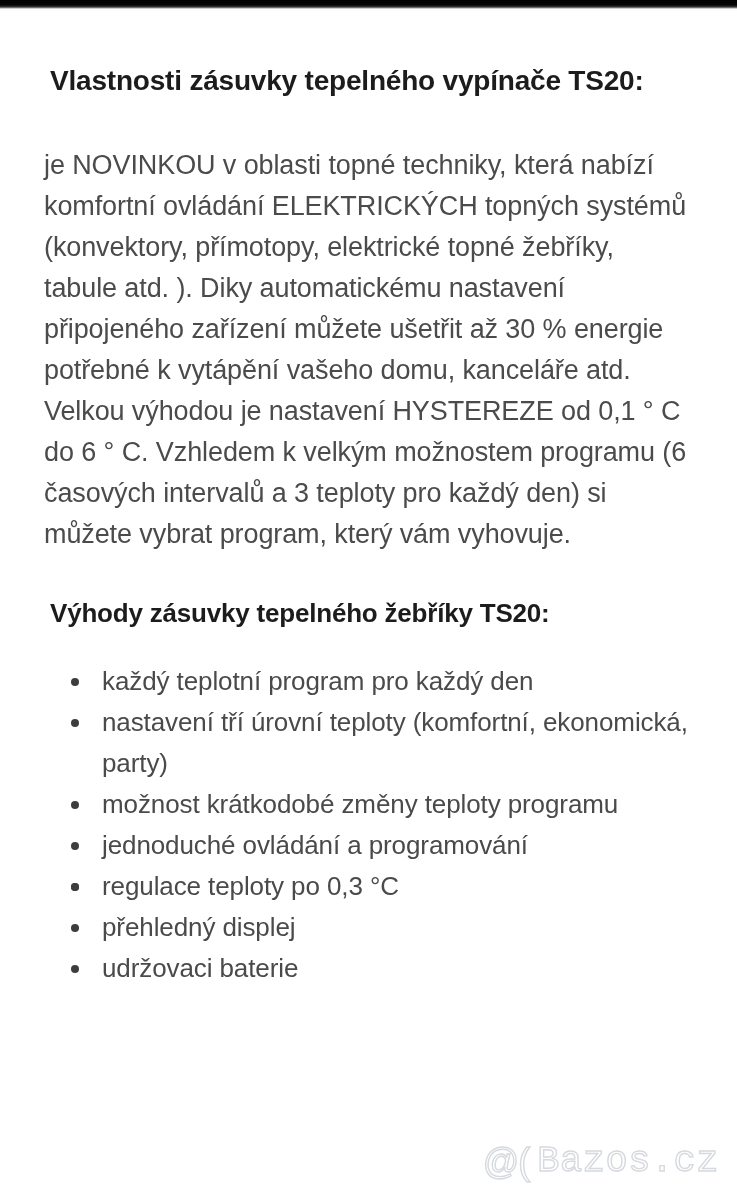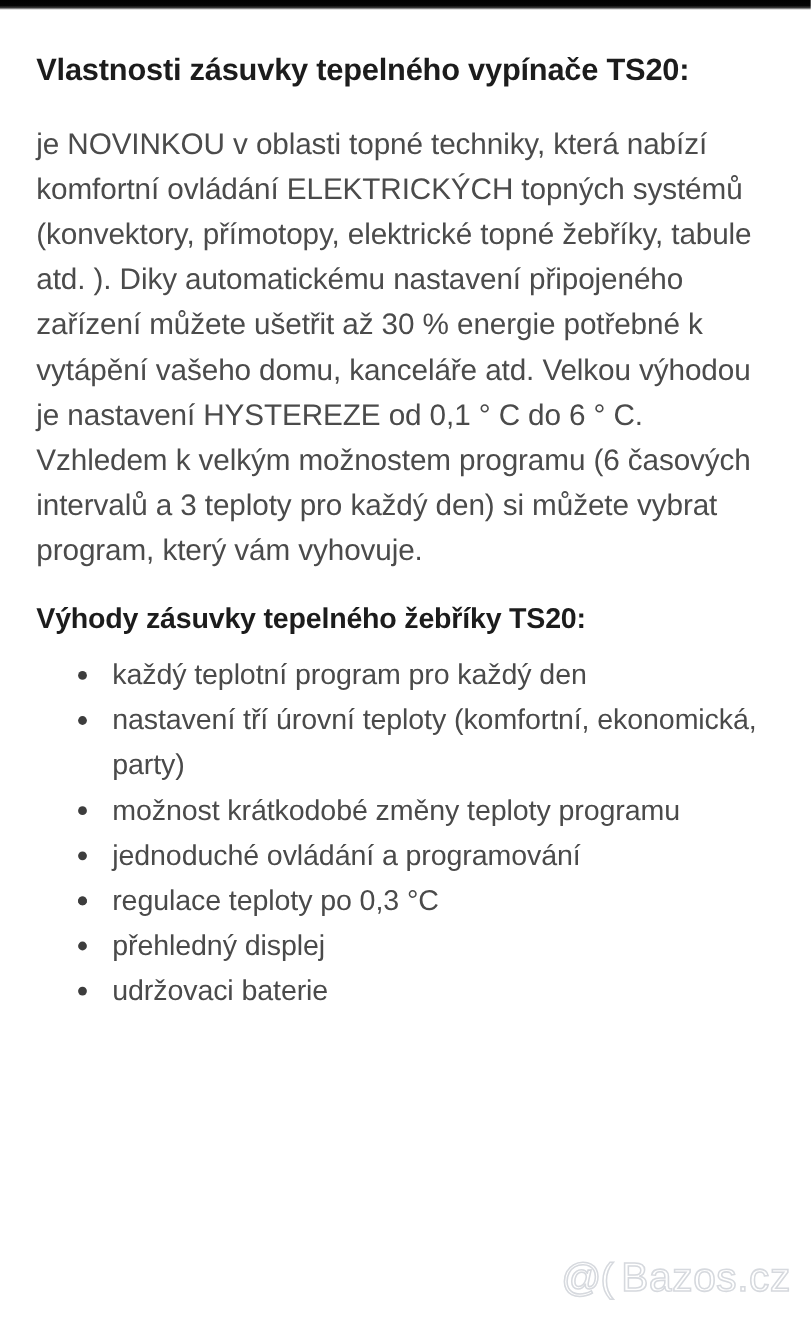--- a/index.html
+++ b/index.html
@@ -37,39 +37,39 @@
     box-sizing: border-box;
     padding: 0 33px 0 33px;
   }
 
   .heading {
     font-size: 28px;
     font-weight: 700;
     line-height: 38px;
     color: #1c1c1c;
     letter-spacing: -0.2px;
-    margin: 0;
+    margin: 17px;
     max-width: 660px;
   }
 
   .heading-main {
     padding-top: 36px;
   }
 
   .heading-sub {
     padding-top: 24px;
     font-size: 26px;
     line-height: 34px;
   }
 
   .body-text {
     font-size: 27px;
     line-height: 41px;
     color: #4b4b4b;
-    margin: 0;
+    margin: 11px;
     padding-top: 28px;
     max-width: 672px;
     letter-spacing: -0.1px;
   }
 
   .feature-list {
     list-style: none;
     margin: 0;
     padding: 14px 0 0 0;
   }
@@ -114,20 +114,21 @@
     -webkit-text-stroke: 1.4px #d6d9de;
     letter-spacing: -1px;
   }
   .watermark-text {
     font-size: 37px;
     line-height: 37px;
     font-weight: 400;
     color: transparent;
     -webkit-text-stroke: 1.4px #d6d9de;
     letter-spacing: 0.5px;
+    font-family: Liberation Mono, monospace;
   }
 </style>
 </head>
 <body>
 
 <div class="top-bar"></div>
 
 <div class="page">
 
   <h1 class="heading heading-main">Vlastnosti zásuvky tepelného vypínače TS20:</h1>

